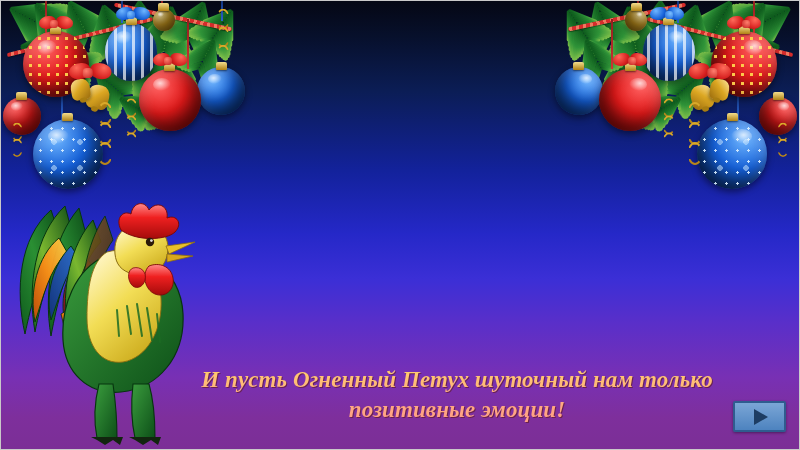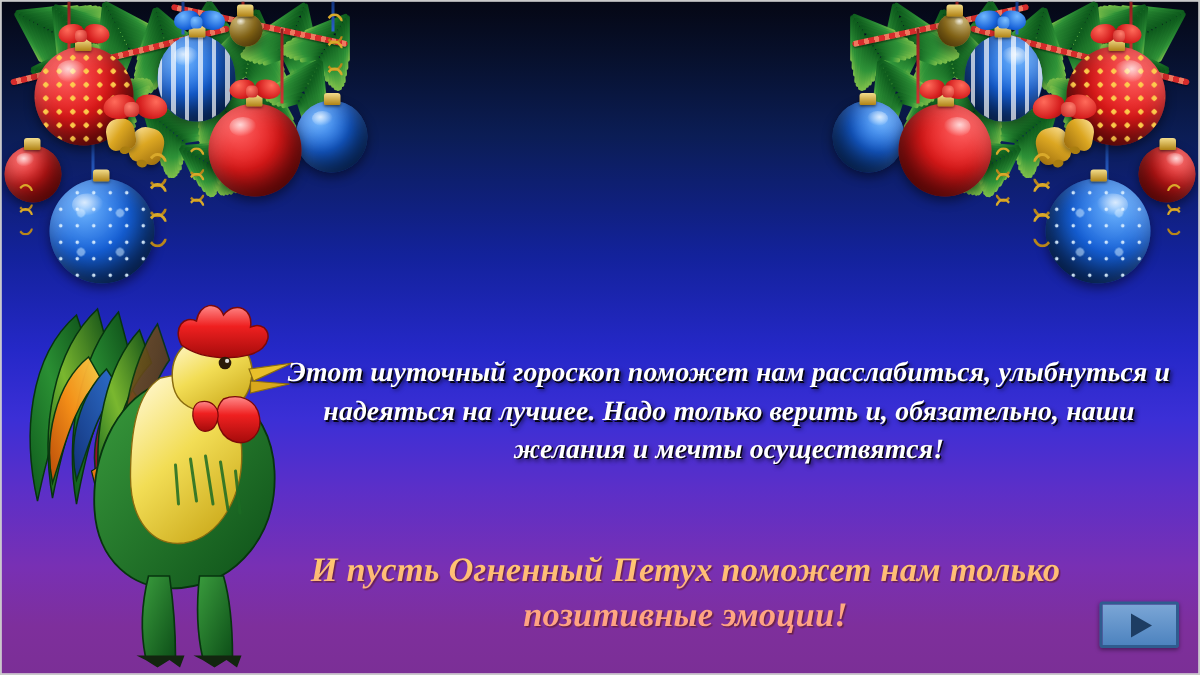--- a/index.html
+++ b/index.html
@@ -1364,20 +1364,19 @@
     <g fill="url(#greenBody)" stroke="#07340f" stroke-width="1.1">
       <path d="M90 190 C86 206 84 224 88 244 L108 244 C108 222 106 204 104 190 Z"></path>
       <path d="M124 190 C122 208 122 226 126 244 L146 244 C146 224 144 204 140 190 Z"></path>
     </g>
     <g fill="#12250f">
       <path d="M82 243 L114 243 L111 251 L104 246 L96 251 L88 246 Z"></path>
       <path d="M120 243 L152 243 L149 251 L142 246 L134 251 L126 246 Z"></path>
     </g>
   </svg>
 
-  <div class="txt" id="para2">Этот шуточный гороскоп поможет нам расслабиться, улыбнуться и надеяться  на лучшее. Надо только верить и, обязательно, наши желания и мечты осуществятся!</div>
-  <div class="txt" id="finale">И пусть  Огненный Петух поможет нам только позитивные эмоции!</div>
+  <div class="txt" id="finale">И пусть  Огненный Петух шуточный нам только позитивные эмоции!</div>
 
   <div id="play-btn">
     <div class="tri"></div>
   </div>
 
 </div>
 
 </body></html>

